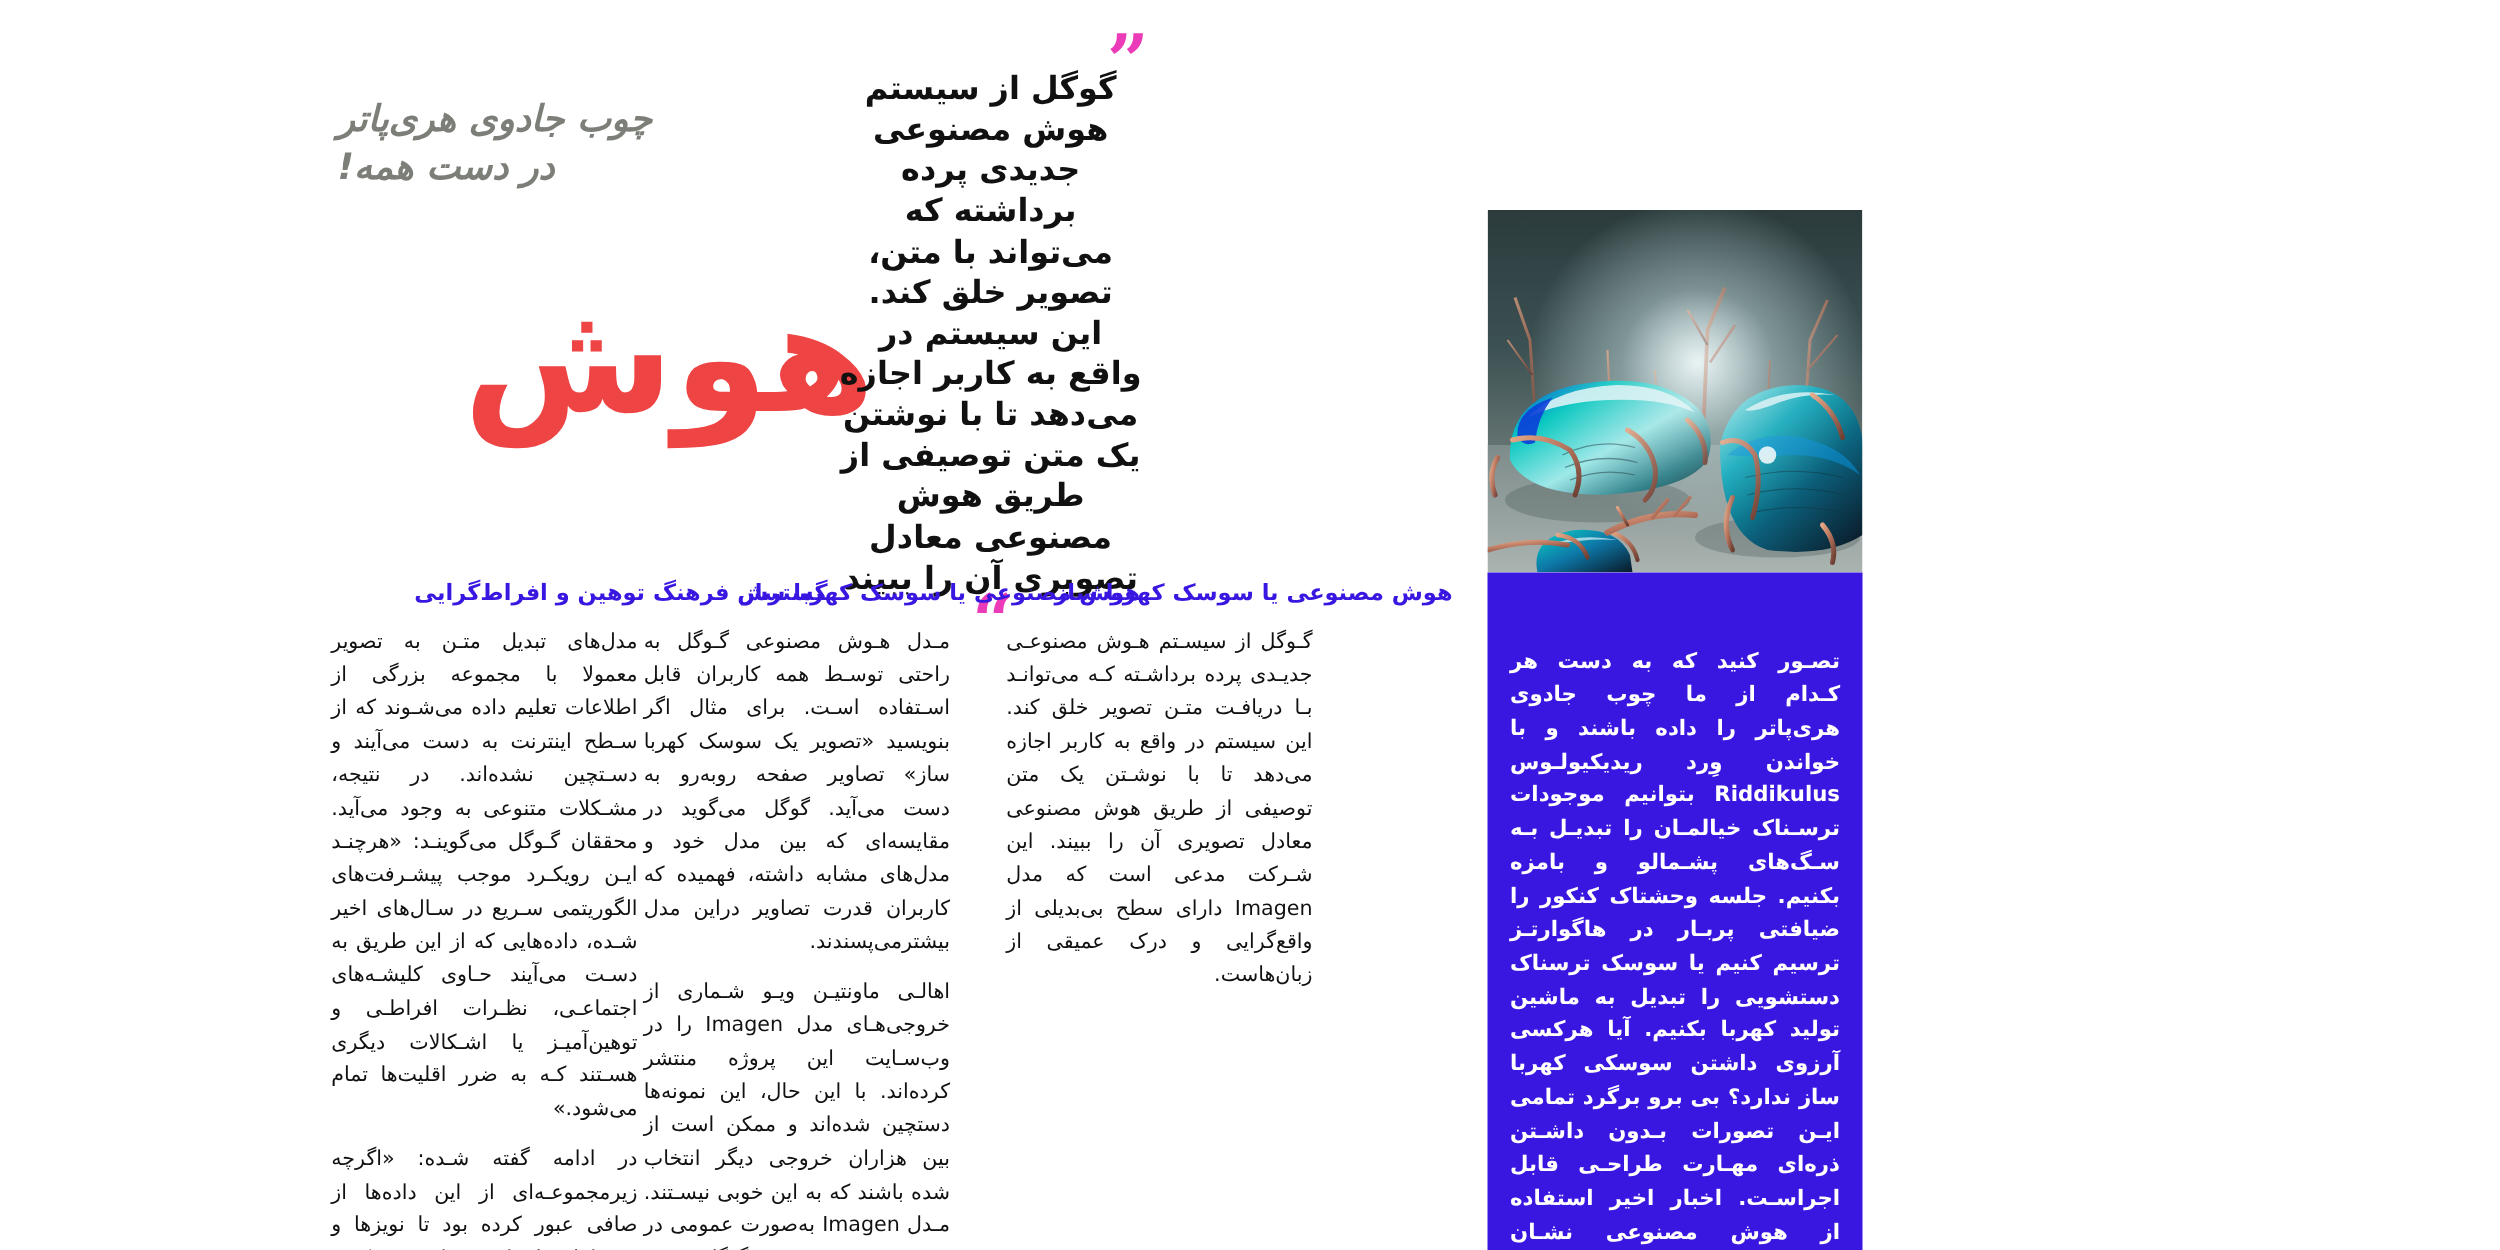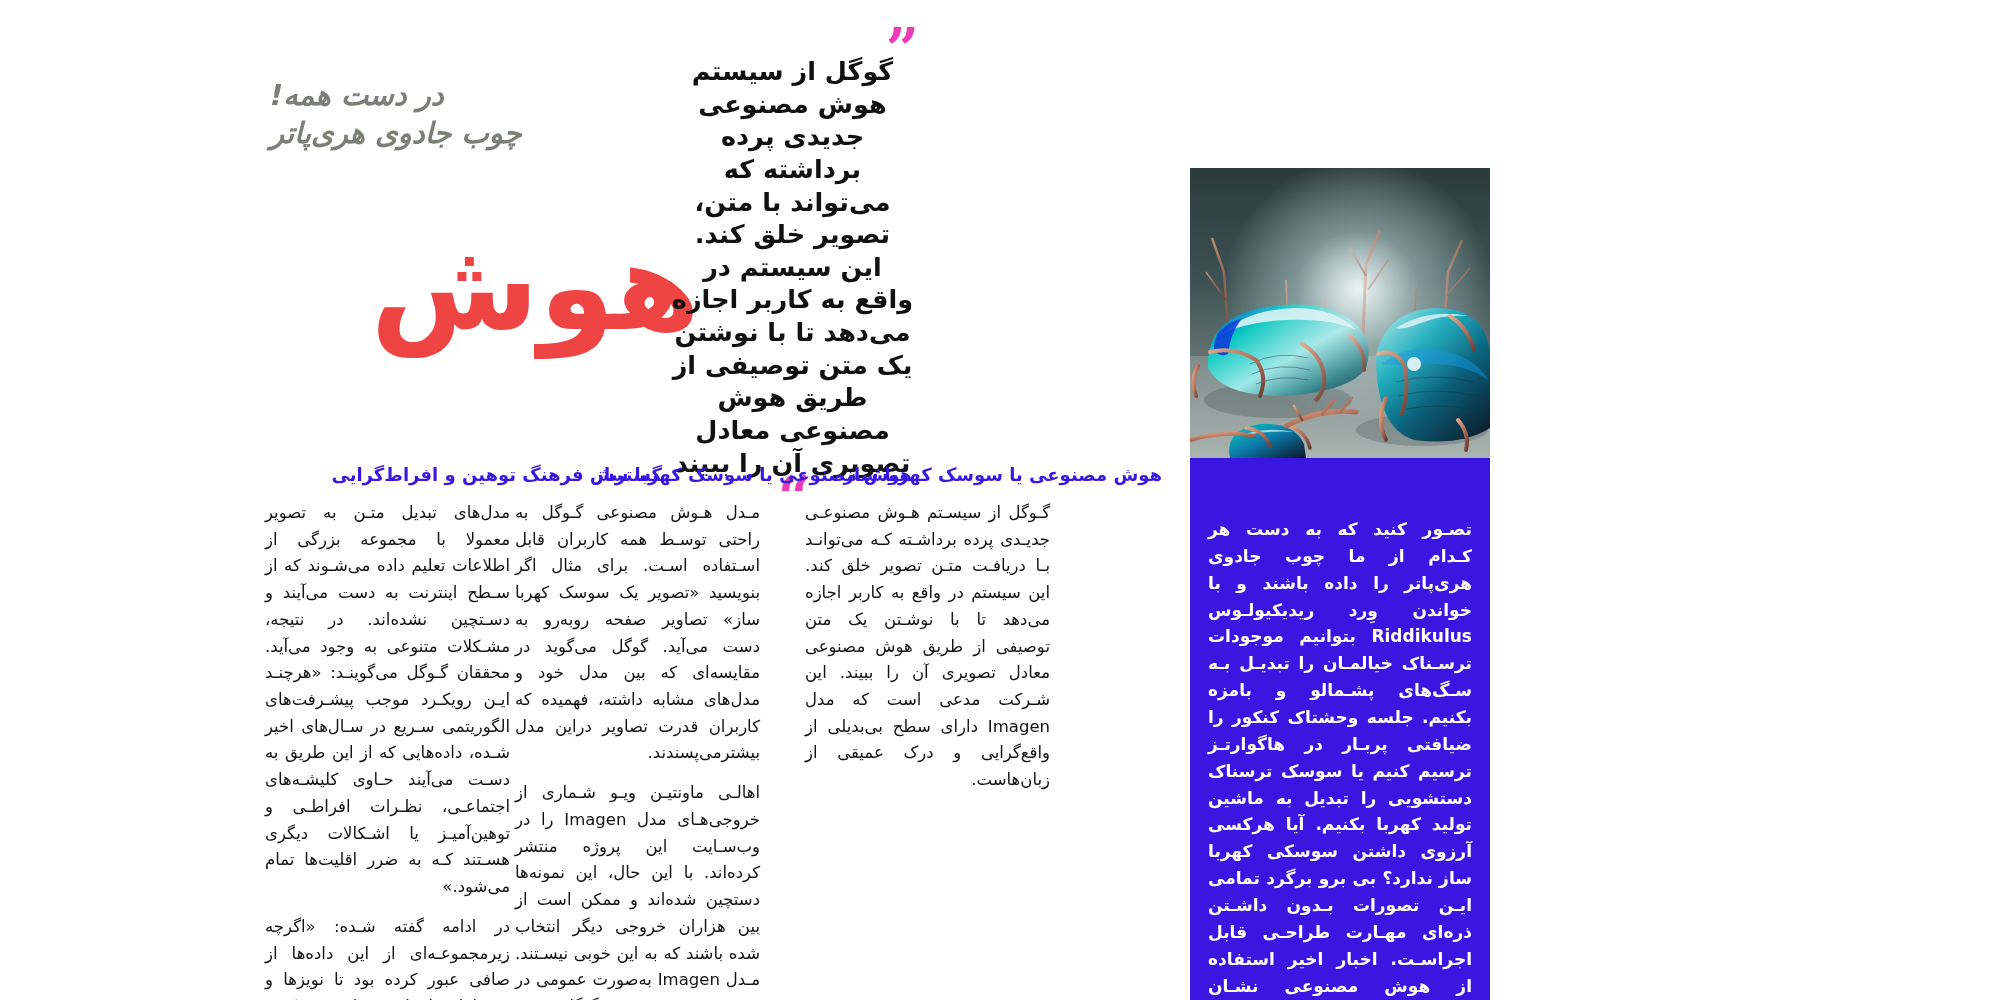--- a/index.html
+++ b/index.html
@@ -169,22 +169,22 @@
     font-weight: bold;
   }
 </style>
 </head>
 <body>
 
 <div id="page">
   <div class="sheet">
 
     <div class="kicker">
+      <span class="k-line l1">چوب جادوی هری‌پاتر</span>
       <span class="k-line l2">در دست همه!</span>
-      <span class="k-line l1">چوب جادوی هری‌پاتر</span>
     </div>
 
     <h1 class="headline">
       <span class="h-line h1">هوش</span>
     </h1>
 
     <div class="pullquote">
       <span class="quote-mark quote-open">”</span>
       <span class="pq-text">گوگل از سیستم هوش مصنوعی جدیدی پرده برداشته که می‌تواند با متن، تصویر خلق کند. این سیستم در واقع به کاربر اجازه می‌دهد تا با نوشتن یک متن توصیفی از طریق هوش مصنوعی معادل تصویری آن را ببیند</span>
       <span class="quote-mark quote-close">“</span>

